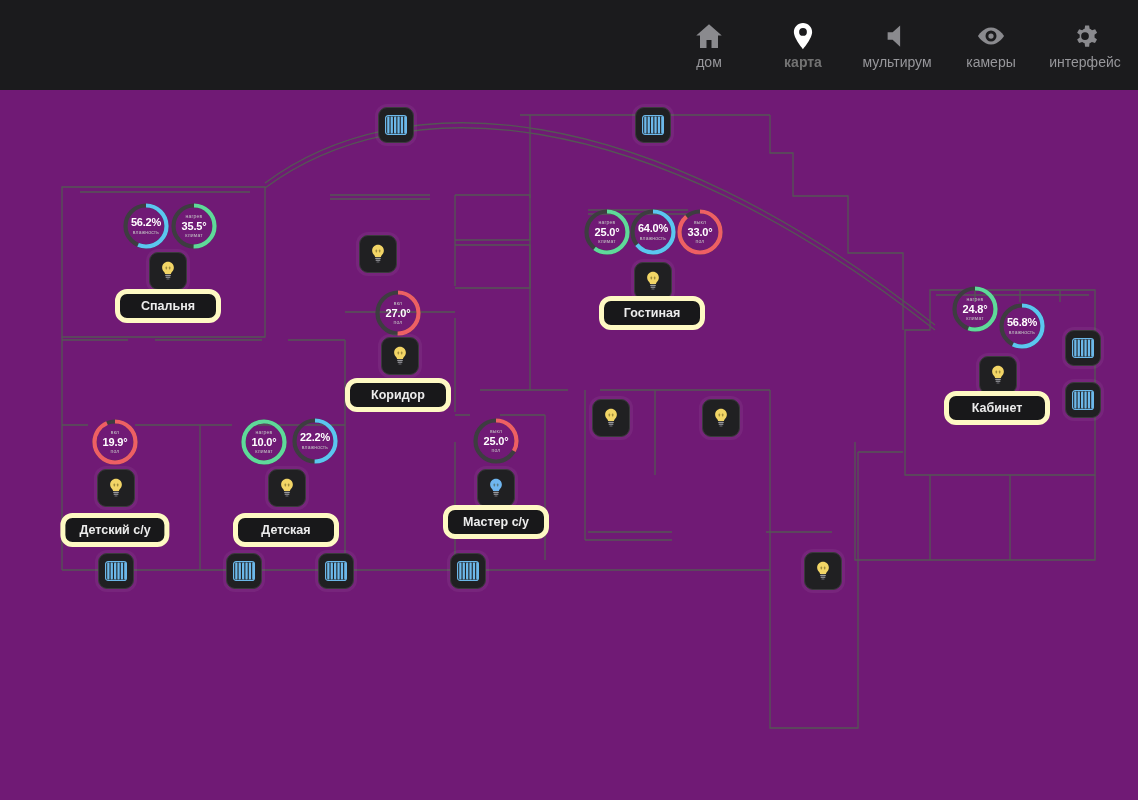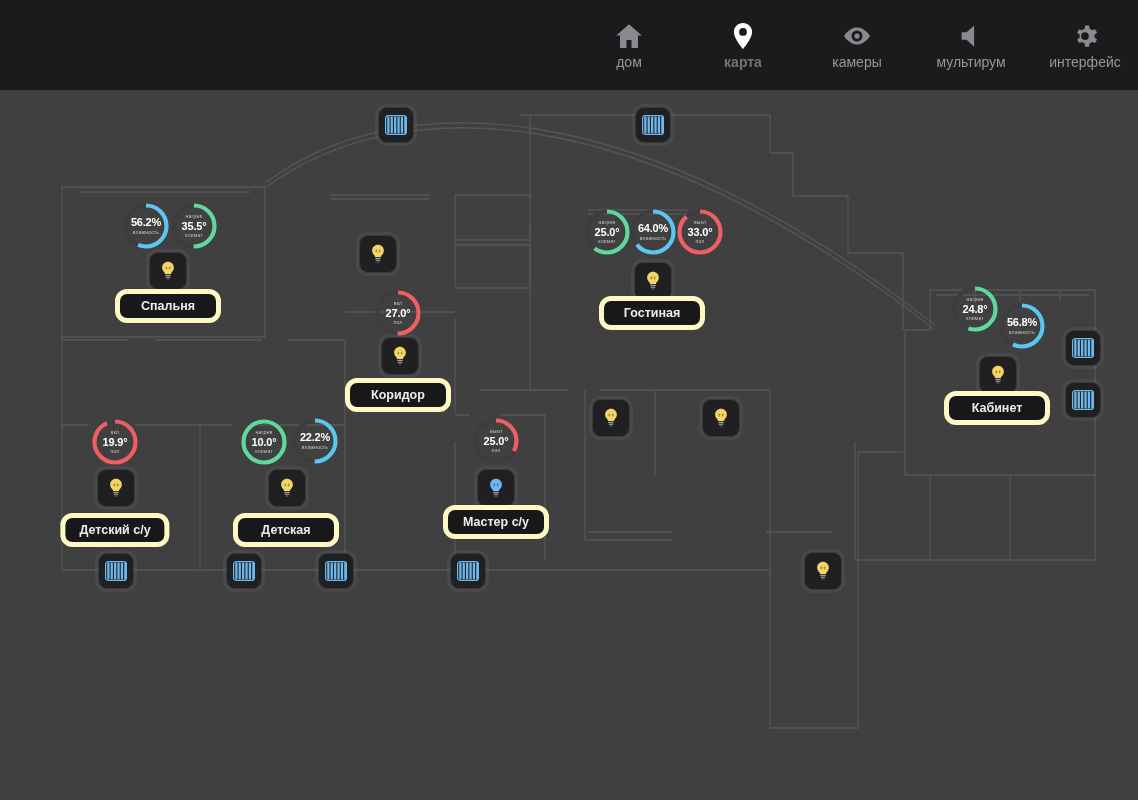--- a/index.html
+++ b/index.html
@@ -1,23 +1,23 @@
 <!DOCTYPE html>
 <html><head>
 <meta charset="utf-8">
 <style>
   html,body{margin:0;padding:0;background:#000;width:1138px;height:800px;overflow:hidden;
     font-family:"Liberation Sans",sans-serif;-webkit-font-smoothing:antialiased;}
   #topbar{position:absolute;left:0;top:0;width:1138px;height:90px;background:#1b1b1d;
-    display:flex;justify-content:flex-end;align-items:center;padding-right:6px;box-sizing:border-box;gap:20px;}
+    display:flex;justify-content:flex-end;align-items:center;padding-right:6px;box-sizing:border-box;}
   .nav-item{width:94px;display:flex;flex-direction:column;align-items:center;justify-content:center;cursor:pointer;}
   .nav-item .nico{width:30px;height:30px;display:block;}
   .nav-item .nlabel{margin-top:3px;font-size:14px;color:#97979b;}
   .nav-item.active .nlabel{color:#737373;font-weight:bold;}
-  #map{position:absolute;left:0;top:90px;width:1138px;height:710px;background:#404040;}
+  #map{position:absolute;left:0;top:90px;width:1138px;height:710px;background:#701a75;}
   #plan{position:absolute;left:0;top:0;}
   .gauge{position:absolute;width:48px;height:48px;cursor:pointer;}
   .gauge svg{position:absolute;left:0;top:0;}
   .gtxt{position:absolute;left:0;top:0;width:48px;height:48px;display:flex;flex-direction:column;
     align-items:center;justify-content:center;line-height:1;}
   .g-top,.g-bot{font-size:5px;color:#c2c2c4;letter-spacing:0.2px;}
   .g-top{margin-bottom:1.5px;}
   .g-bot{margin-top:1.5px;}
   .g-val{font-size:11px;font-weight:bold;color:#ffffff;letter-spacing:-0.2px;}
   .tile{position:absolute;background:#202022;border:1px solid #3a3a3c;border-radius:9px;
@@ -39,31 +39,31 @@
       <span class="nlabel">дом</span>
     </div>
     <div class="nav-item active">
       <span class="nico"><svg width="30" height="30" viewBox="0 0 24 24">
           <path fill="#ffffff" fill-rule="evenodd" d="M12 1.5 C7.9 1.5 4.7 4.7 4.7 8.8 C4.7 14 12 22.5 12 22.5 C12 22.5 19.3 14 19.3 8.8 C19.3 4.7 16.1 1.5 12 1.5 Z M12 11.8 A3.1 3.1 0 1 1 12 5.6 A3.1 3.1 0 0 1 12 11.8 Z"></path>
         </svg></span>
       <span class="nlabel">карта</span>
     </div>
     <div class="nav-item">
       <span class="nico"><svg width="30" height="30" viewBox="0 0 24 24">
+          <path fill="#8a8a8e" d="M4.5 9 H8.5 L14.5 3.5 V20.5 L8.5 15 H4.5 Z"></path>
+        </svg></span>
+      <span class="nlabel">мультирум</span>
+    </div>
+    <div class="nav-item">
+      <span class="nico"><svg width="30" height="30" viewBox="0 0 24 24">
           <path fill="#8a8a8e" d="M12 5.2 C5.8 5.2 1.5 12 1.5 12 C1.5 12 5.8 18.8 12 18.8 C18.2 18.8 22.5 12 22.5 12 C22.5 12 18.2 5.2 12 5.2 Z"></path>
           <circle cx="12" cy="12" r="4.4" fill="#1b1b1d"></circle>
           <circle cx="12" cy="12" r="2.1" fill="#8a8a8e"></circle>
         </svg></span>
       <span class="nlabel">камеры</span>
-    </div>
-    <div class="nav-item">
-      <span class="nico"><svg width="30" height="30" viewBox="0 0 24 24">
-          <path fill="#8a8a8e" d="M4.5 9 H8.5 L14.5 3.5 V20.5 L8.5 15 H4.5 Z"></path>
-        </svg></span>
-      <span class="nlabel">мультирум</span>
     </div>
     <div class="nav-item">
       <span class="nico"><svg width="30" height="30" viewBox="0 0 24 24">
           <path fill="#8a8a8e" fill-rule="evenodd" d="M19.6 13.1 a7.6 7.6 0 0 0 0-2.2 l2.1-1.6 -1.6-2.8 -2.5 0.8 a7.6 7.6 0 0 0-1.9-1.1 L15.3 3.5 h-3.2 l-0.4 2.7 a7.6 7.6 0 0 0-1.9 1.1 l-2.5-0.8 -1.6 2.8 2.1 1.6 a7.6 7.6 0 0 0 0 2.2 l-2.1 1.6 1.6 2.8 2.5-0.8 a7.6 7.6 0 0 0 1.9 1.1 l0.4 2.7 h3.2 l0.3-2.7 a7.6 7.6 0 0 0 1.9-1.1 l2.5 0.8 1.6-2.8 Z M12 15.1 a3.1 3.1 0 1 1 0-6.2 a3.1 3.1 0 0 1 0 6.2 Z"></path>
         </svg></span>
       <span class="nlabel">интерфейс</span>
     </div>
   </div>
 
 <div id="map">

